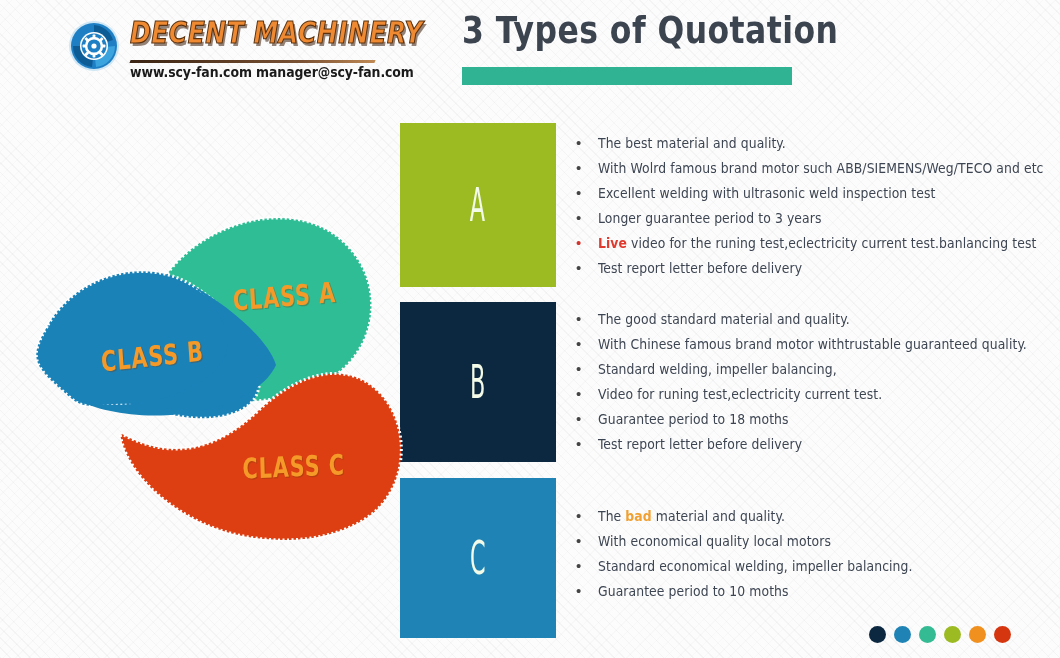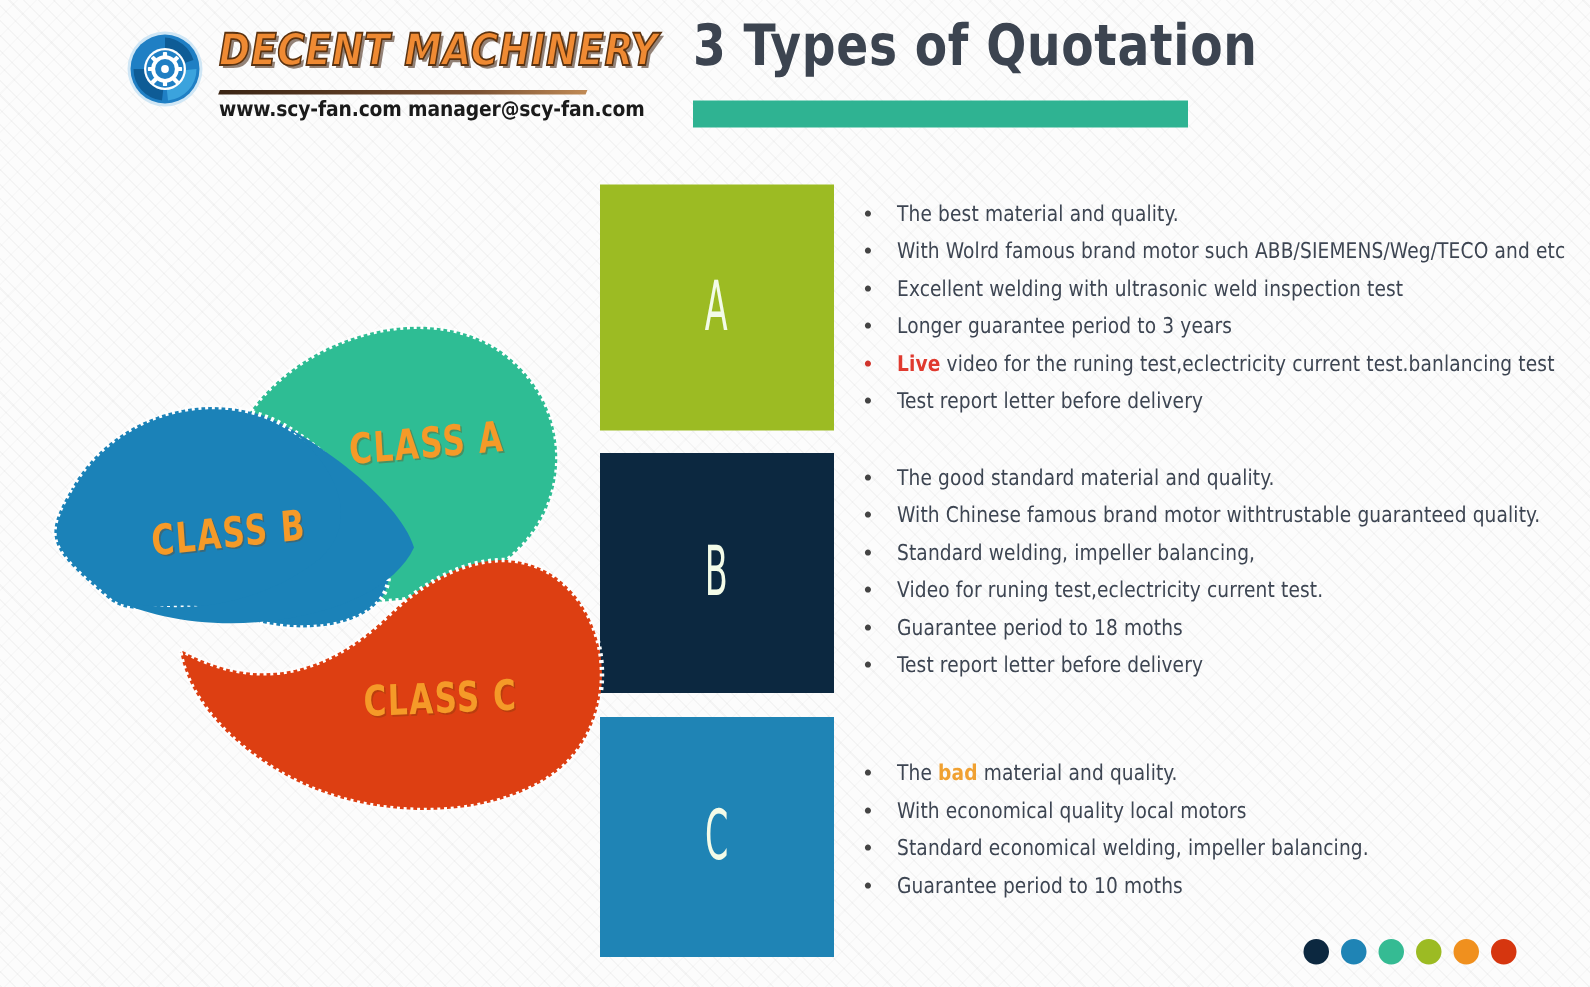--- a/index.html
+++ b/index.html
@@ -15,21 +15,21 @@
     background-color:#fcfcfc;
     background-image:
       repeating-linear-gradient(45deg, rgba(0,0,0,0.030) 0 1px, transparent 1px 7px),
       repeating-linear-gradient(-45deg, rgba(0,0,0,0.014) 0 1px, transparent 1px 9px);
     pointer-events:none;
     z-index:0;
   }
   .layer{position:absolute;z-index:2;}
 
   
-  #logo-block{left:84px;top:16px;width:330px;height:72px;}
+  #logo-block{left:68px;top:16px;width:330px;height:72px;}
   #logo-mark{
     position:absolute;left:0;top:4px;width:52px;height:52px;
   }
   #brand-name{
     position:absolute;left:62px;top:0px;
     font-family:"DejaVu Sans",sans-serif;
     font-size:25px;font-weight:bold;font-style:italic;
     letter-spacing:0.5px;
     color:#ef8a33;
     -webkit-text-stroke:1px #5a3210;

